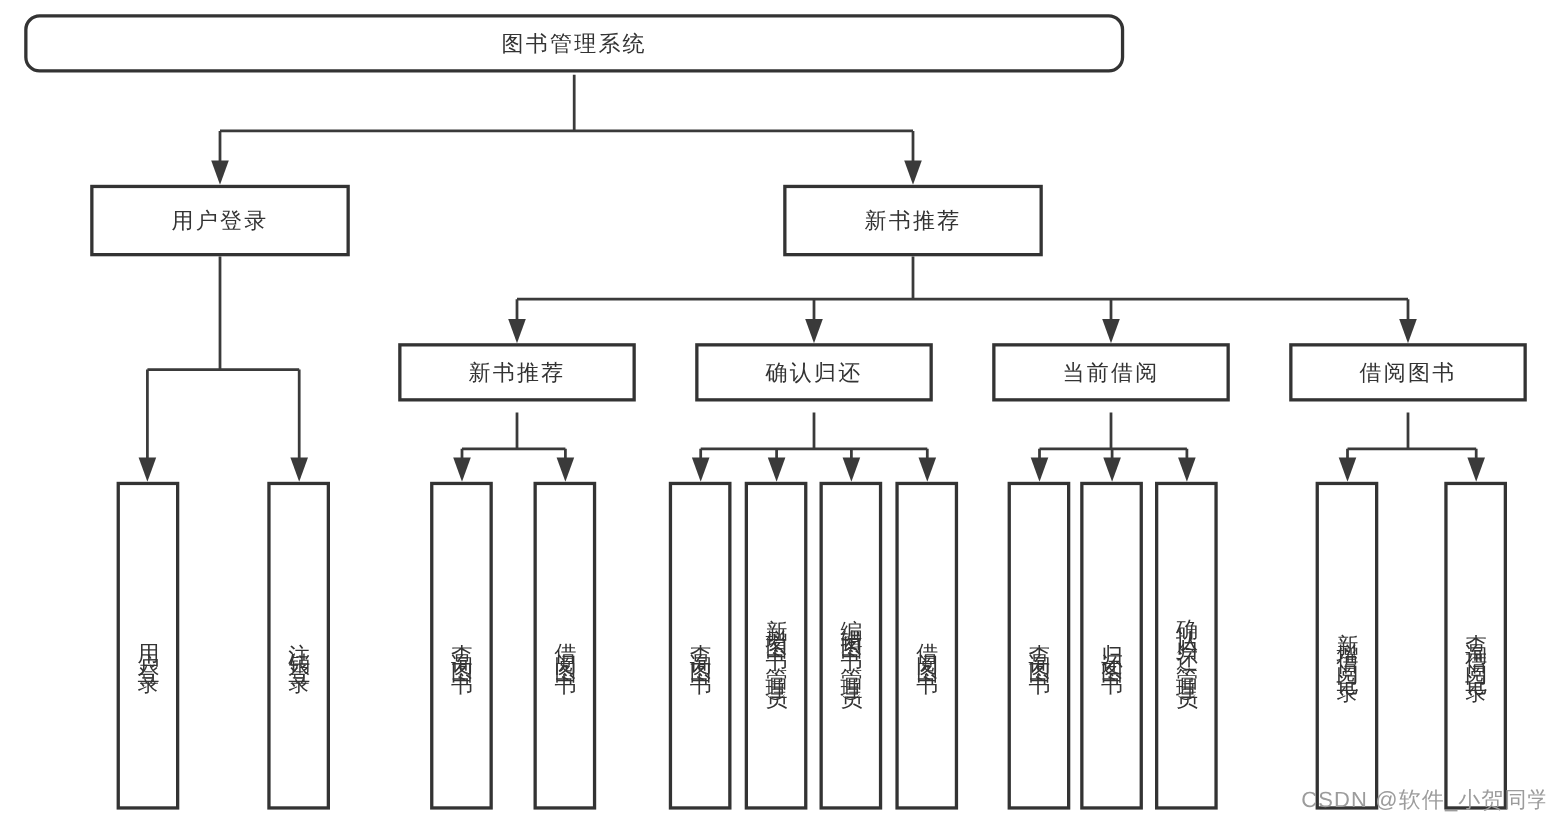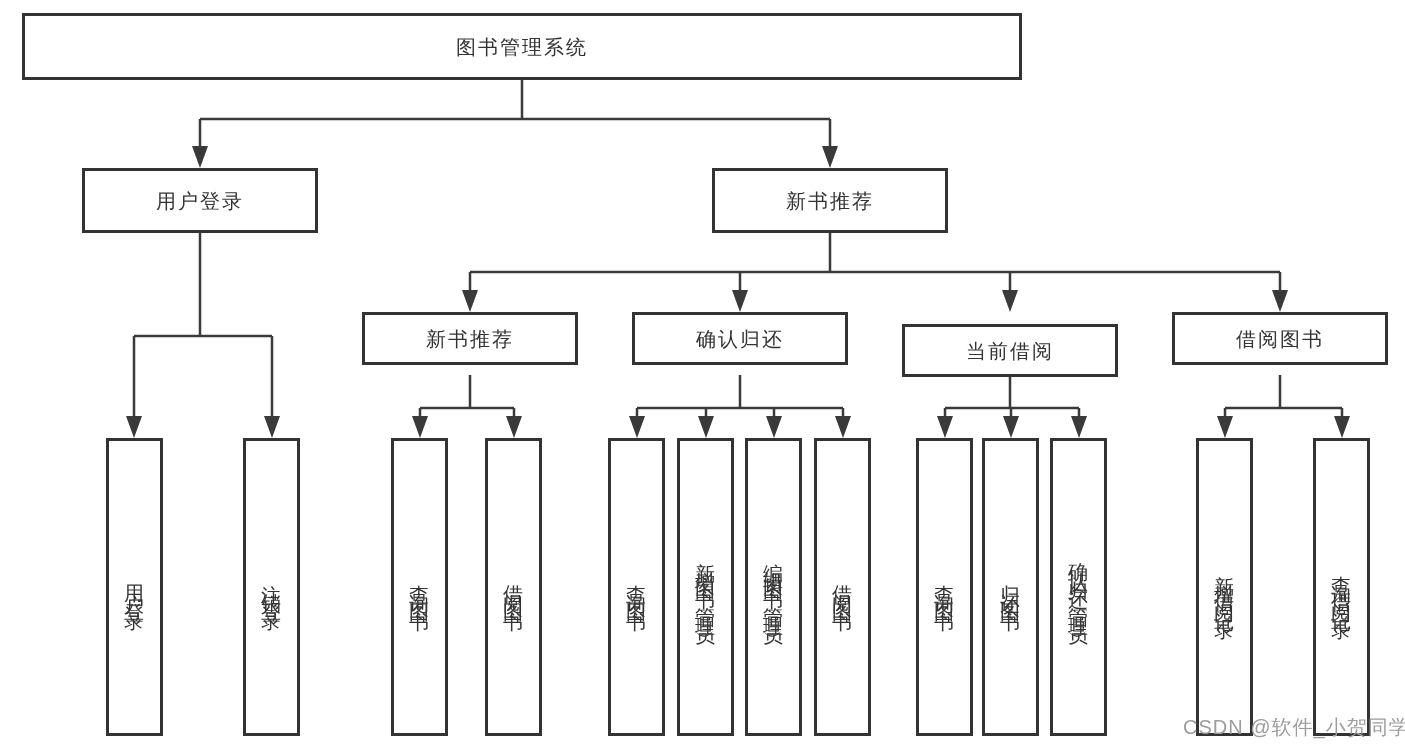--- a/index.html
+++ b/index.html
@@ -38,30 +38,30 @@
     line-height: 1;
     white-space: nowrap;
   }
   .v-box {
     writing-mode: vertical-rl;
     text-orientation: mixed;
     font-size: 20px;
     letter-spacing: 9px;
     line-height: 1;
   }
-  .root    { left: 22px;   top: 13px;  width: 1000px; height: 67px; }
+  .root    { left: 22px;   top: 13px;  width: 1000px; height: 53px; border-radius: 14px; }
   .lvl2    { top: 168px; height: 65px; width: 236px; }
   .lvl3    { top: 312px; height: 53px; width: 216px; }
   .leaf    { top: 438px; height: 298px; width: 57px; }
 
   #n-user-login   { left: 82px;  }
   #n-book-mgmt    { left: 712px; }
   #n-new-book     { left: 362px;  }
   #n-book-borrow  { left: 632px;  }
-  #n-cur-borrow   { left: 902px; margin-top: 12px;  }
+  #n-cur-borrow   { left: 902px;  }
   #n-borrow-rec   { left: 1172px; }
 
   #l-u1 { left: 106px; }
   #l-u2 { left: 243px; }
   #l-n1 { left: 391px; }
   #l-n2 { left: 485px; }
   #l-b1 { left: 608px; }
   #l-b2 { left: 677px; }
   #l-b3 { left: 745px; }
   #l-b4 { left: 814px; }

